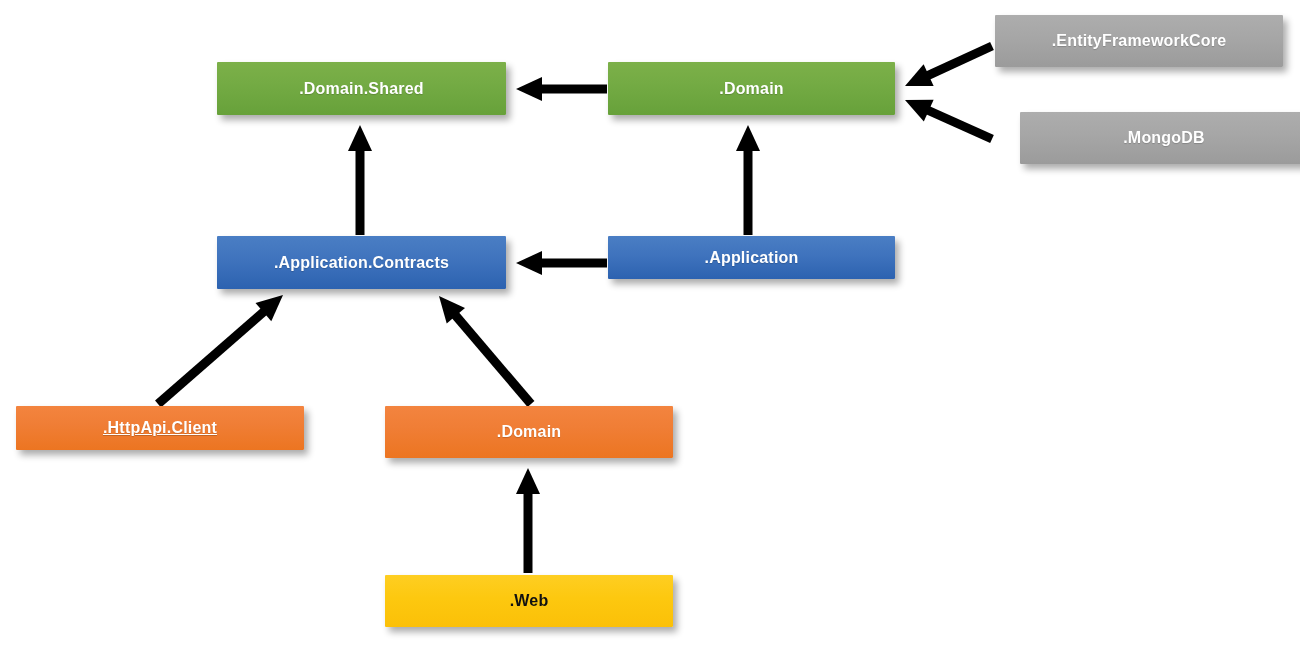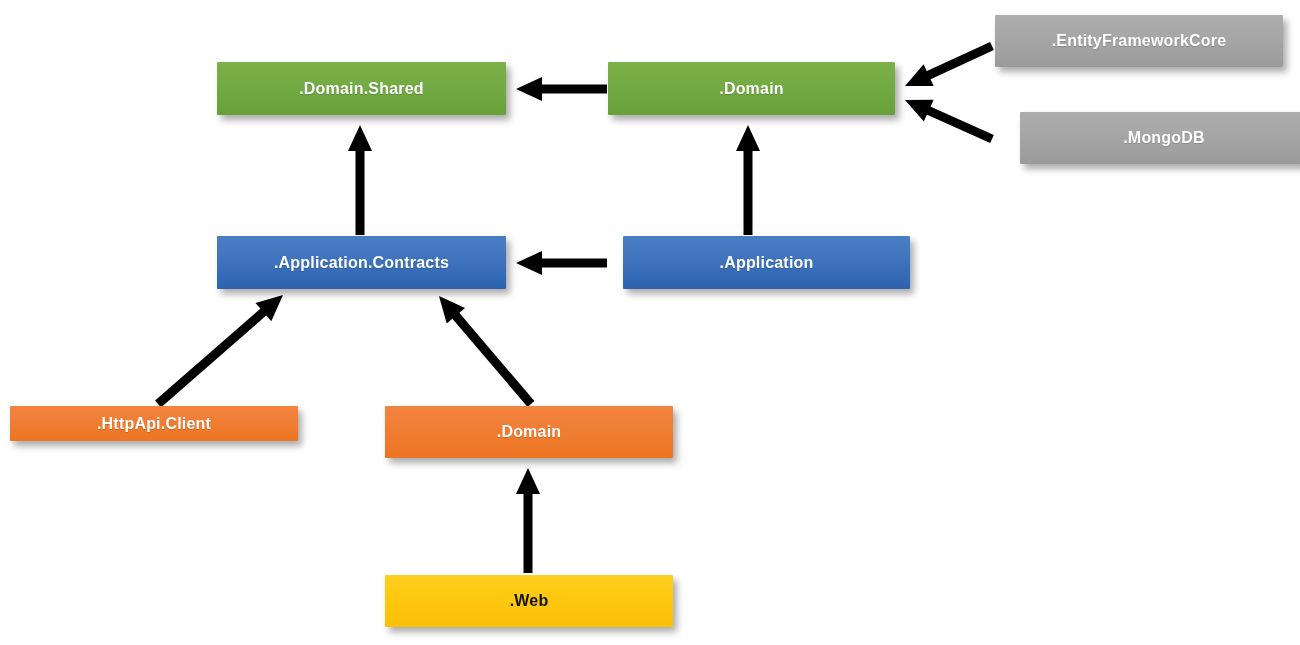--- a/index.html
+++ b/index.html
@@ -128,25 +128,25 @@
   </div>
 
   <div class="node gray" style="left:1020px; top:112px; width:288px; height:52px;">
     <span class="node-label">.MongoDB</span>
   </div>
 
   <div class="node blue" style="left:217px; top:236px; width:289px; height:53px;">
     <span class="node-label">.Application.Contracts</span>
   </div>
 
-  <div class="node blue" style="left:623px; top:236px; width:287px; height:53px;">
+  <div class="node blue" style="left:608px; top:236px; width:287px; height:43px;">
     <span class="node-label">.Application</span>
   </div>
 
-  <div class="node orange" style="left:10px; top:406px; width:288px; height:35px;">
+  <div class="node orange" style="left:16px; top:406px; width:288px; height:44px;text-decoration:underline;">
     <span class="node-label">.HttpApi.Client</span>
   </div>
 
   <div class="node orange" style="left:385px; top:406px; width:288px; height:52px;">
     <span class="node-label">.Domain</span>
   </div>
 
   <div class="node yellow" style="left:385px; top:575px; width:288px; height:52px;align-items:center;">
     <span class="node-label">.Web</span>
   </div>

